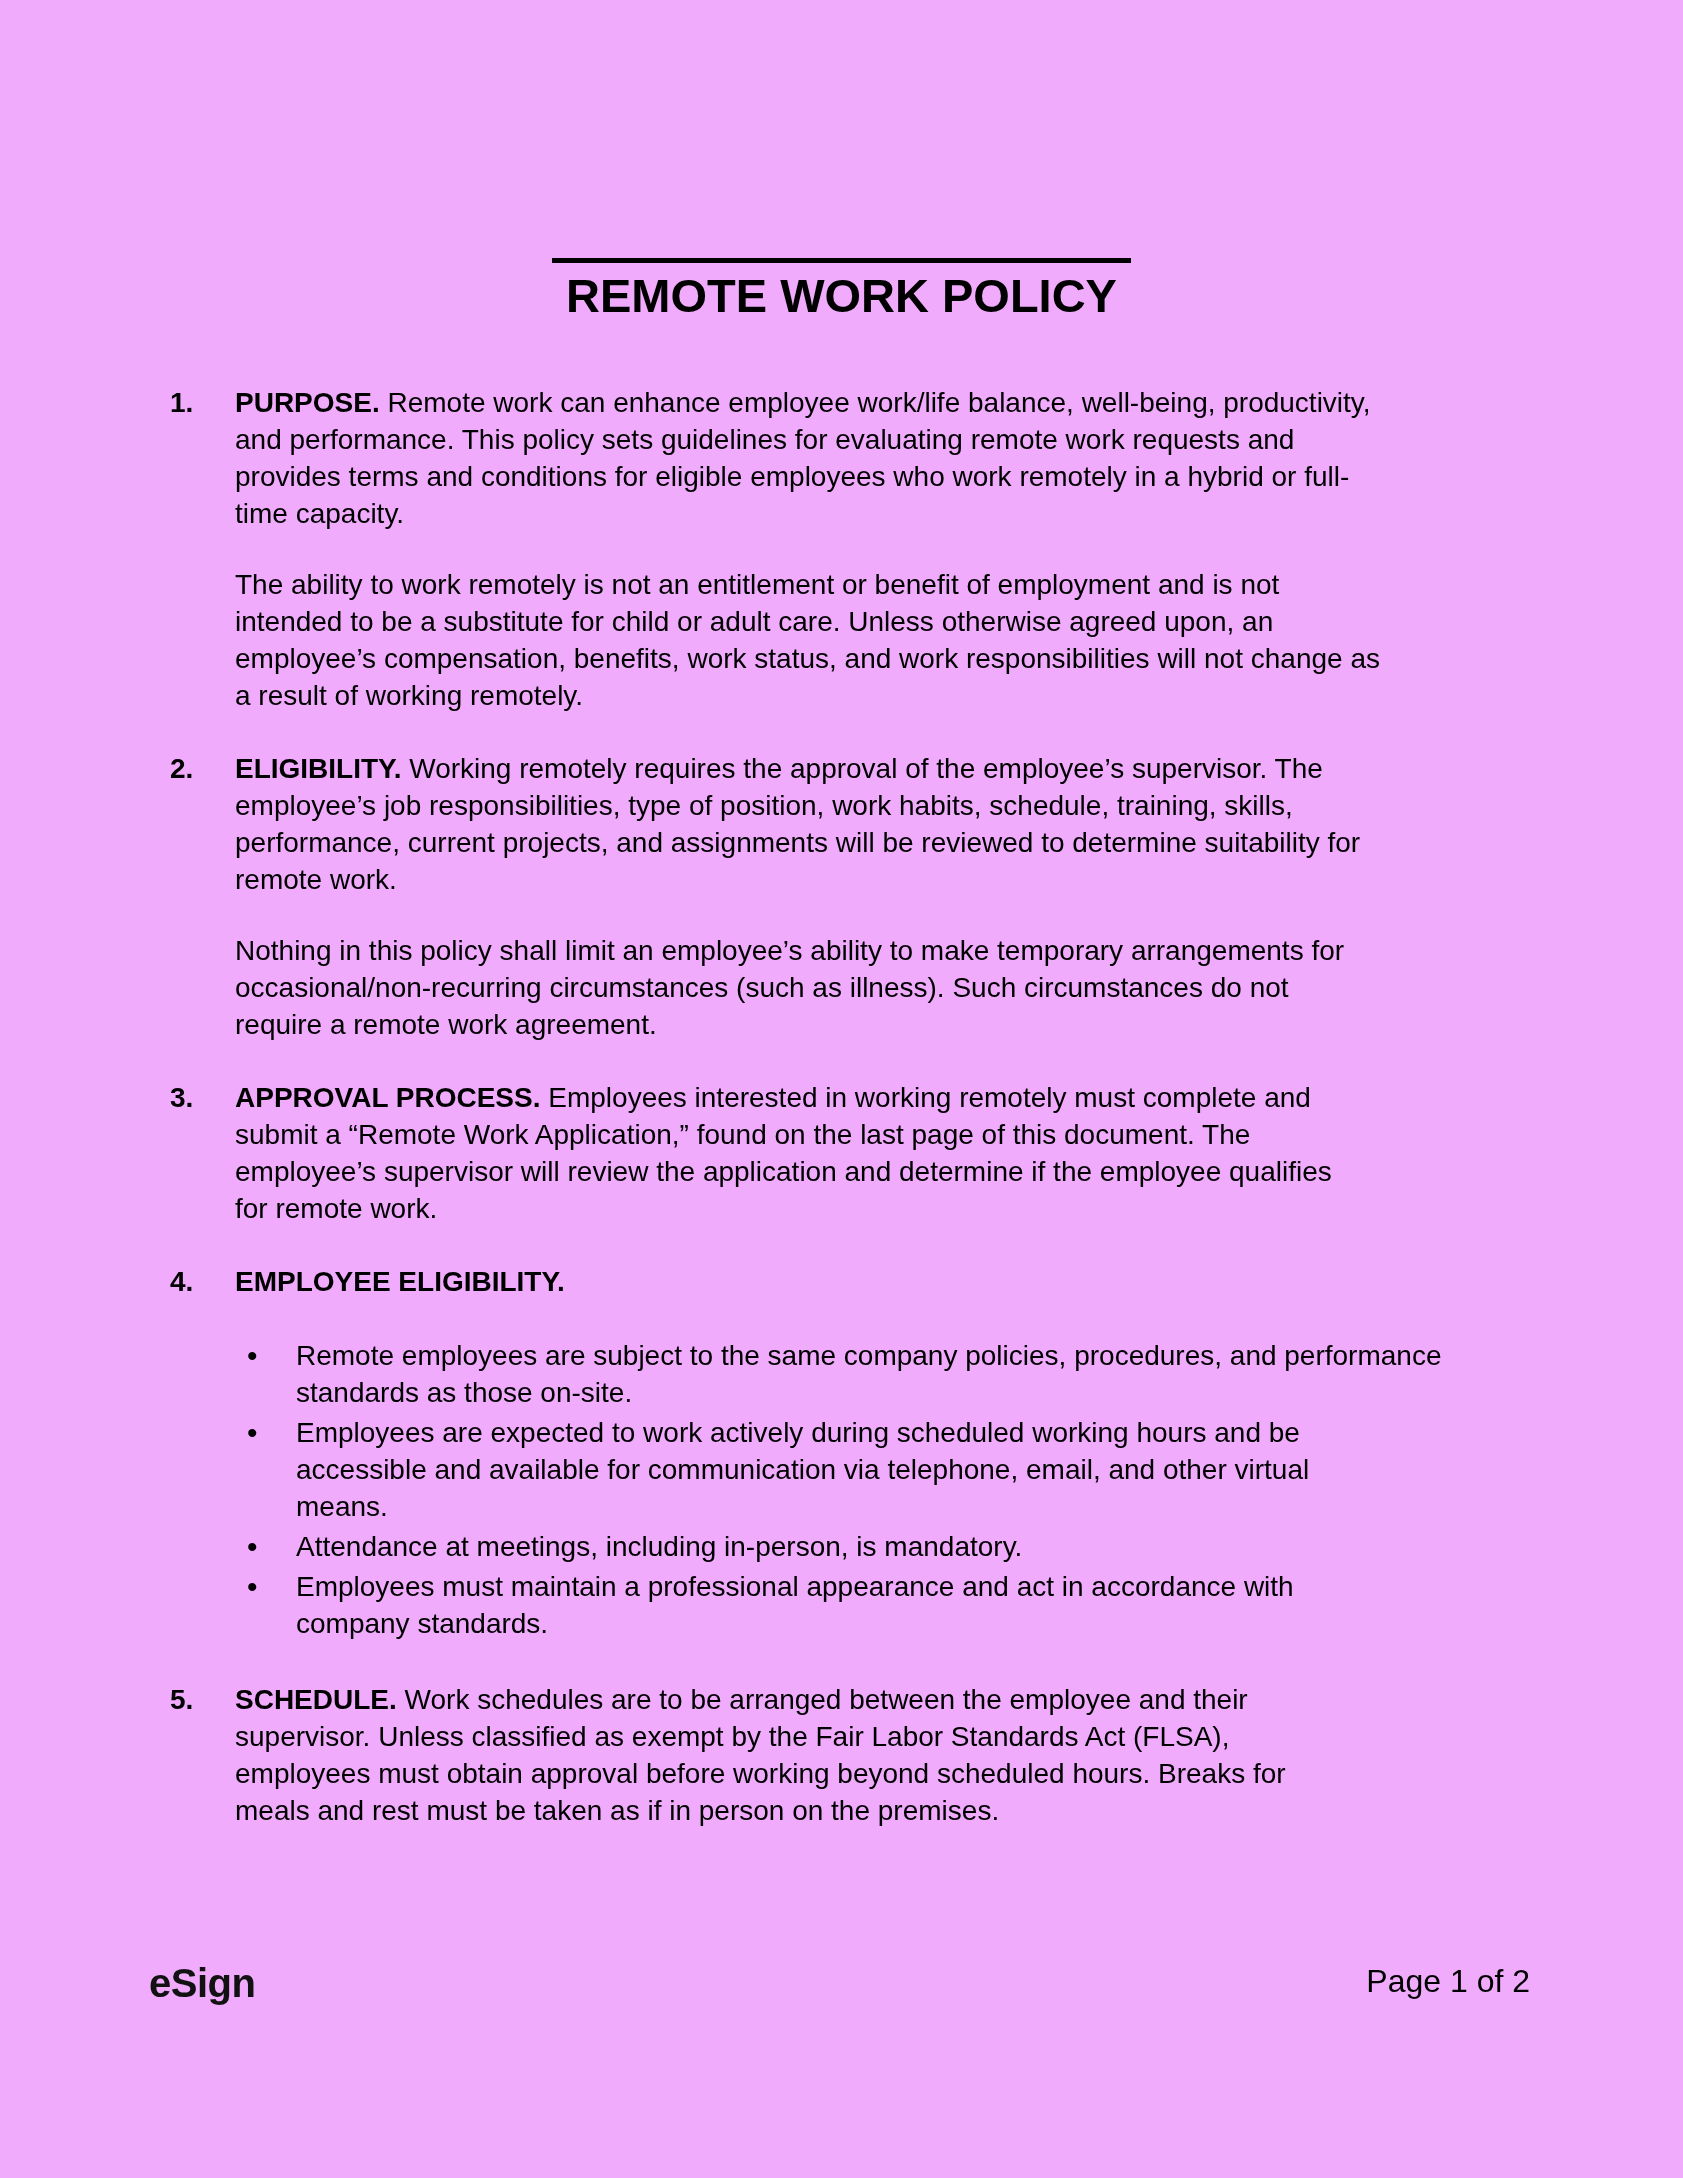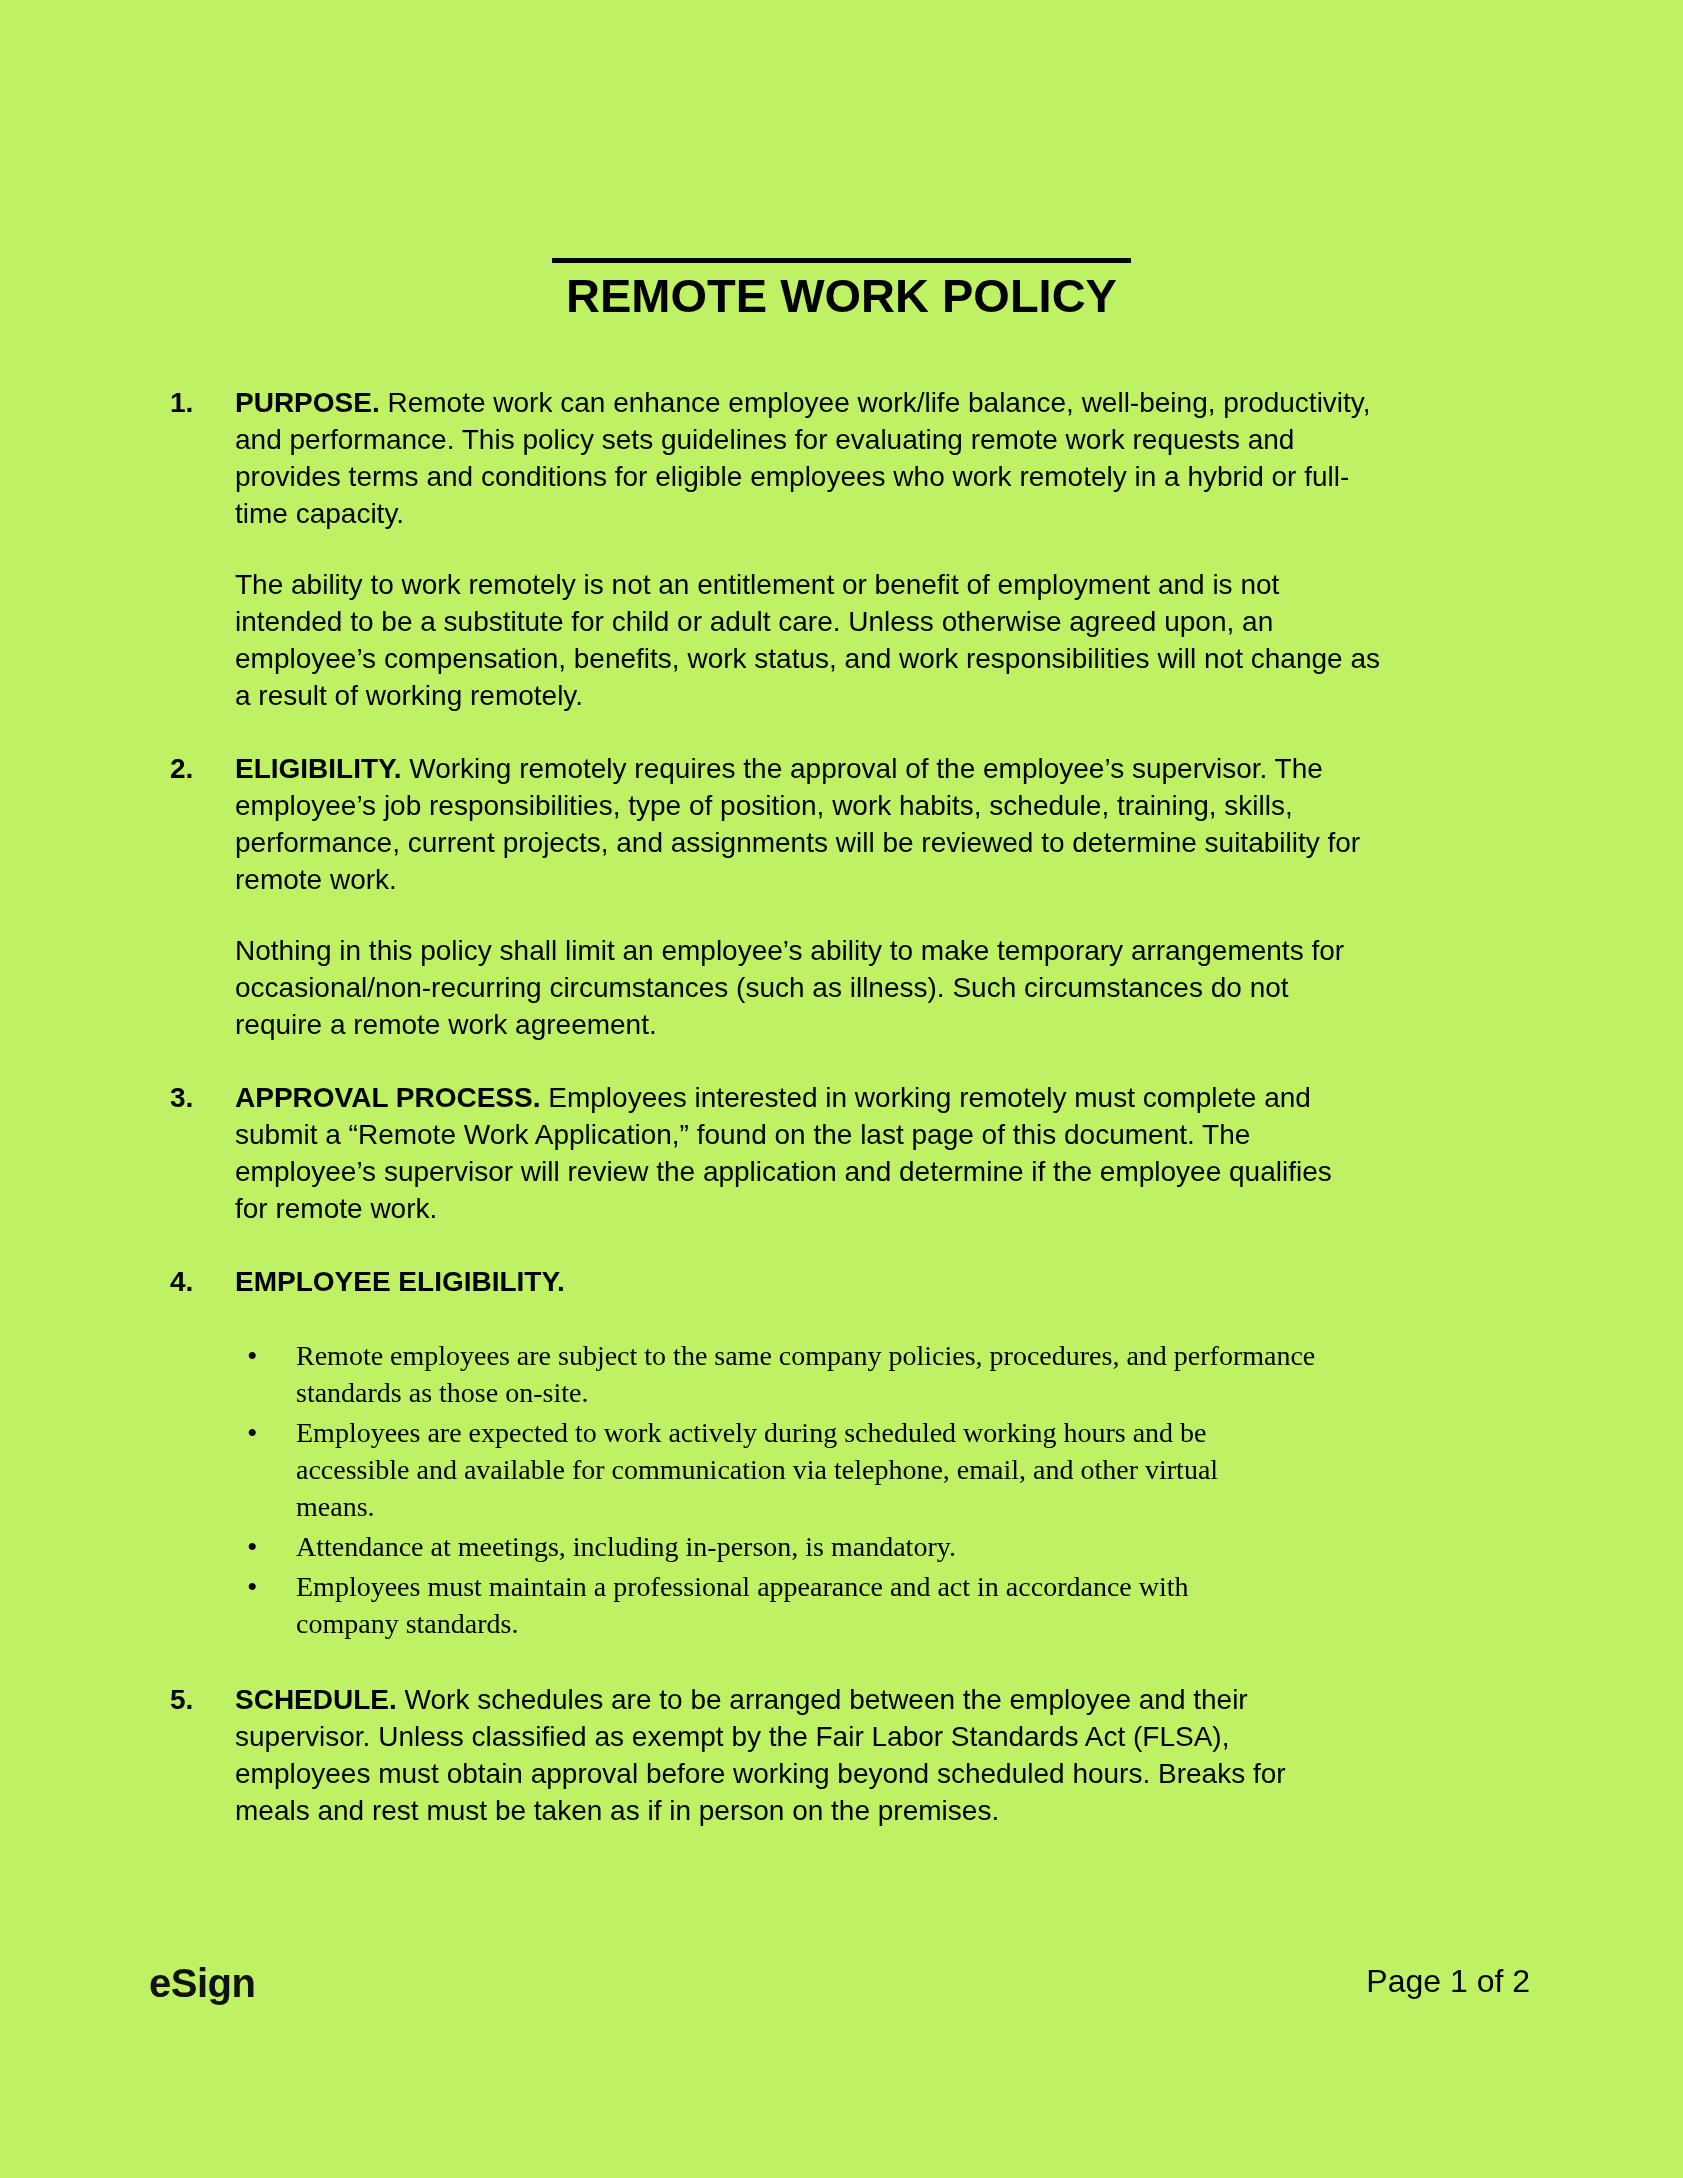--- a/index.html
+++ b/index.html
@@ -8,21 +8,21 @@
     width: 1683px;
     height: 2178px;
     position: relative;
     font-family: "Liberation Sans", sans-serif;
     color: #000000;
   }
   .page {
     position: relative;
     width: 1683px;
     height: 2178px;
-    background: #bef264;
+    background: #f0abfc;
     overflow: hidden;
   }
   
   .title-header {
     padding-top: 258px;
     text-align: center;
     margin-bottom: 61px;
   }
   .title-box {
     display: inline-block;
@@ -61,21 +61,20 @@
     line-height: 37px;
     white-space: pre-line;
     margin: 0 0 34px 0;
   }
   .sec-body p:last-child { margin-bottom: 0; }
   .sec-heading { font-weight: bold; margin-top: 14px; }
   
   ul.bullets {
     list-style: none;
     margin-top: 37px;
-    font-family: Liberation Serif, serif;
   }
   ul.bullets li {
     position: relative;
     padding-left: 61px;
     font-size: 28px;
     line-height: 37px;
     white-space: pre-line;
     margin-bottom: 3px;
   }
   ul.bullets li::before {

